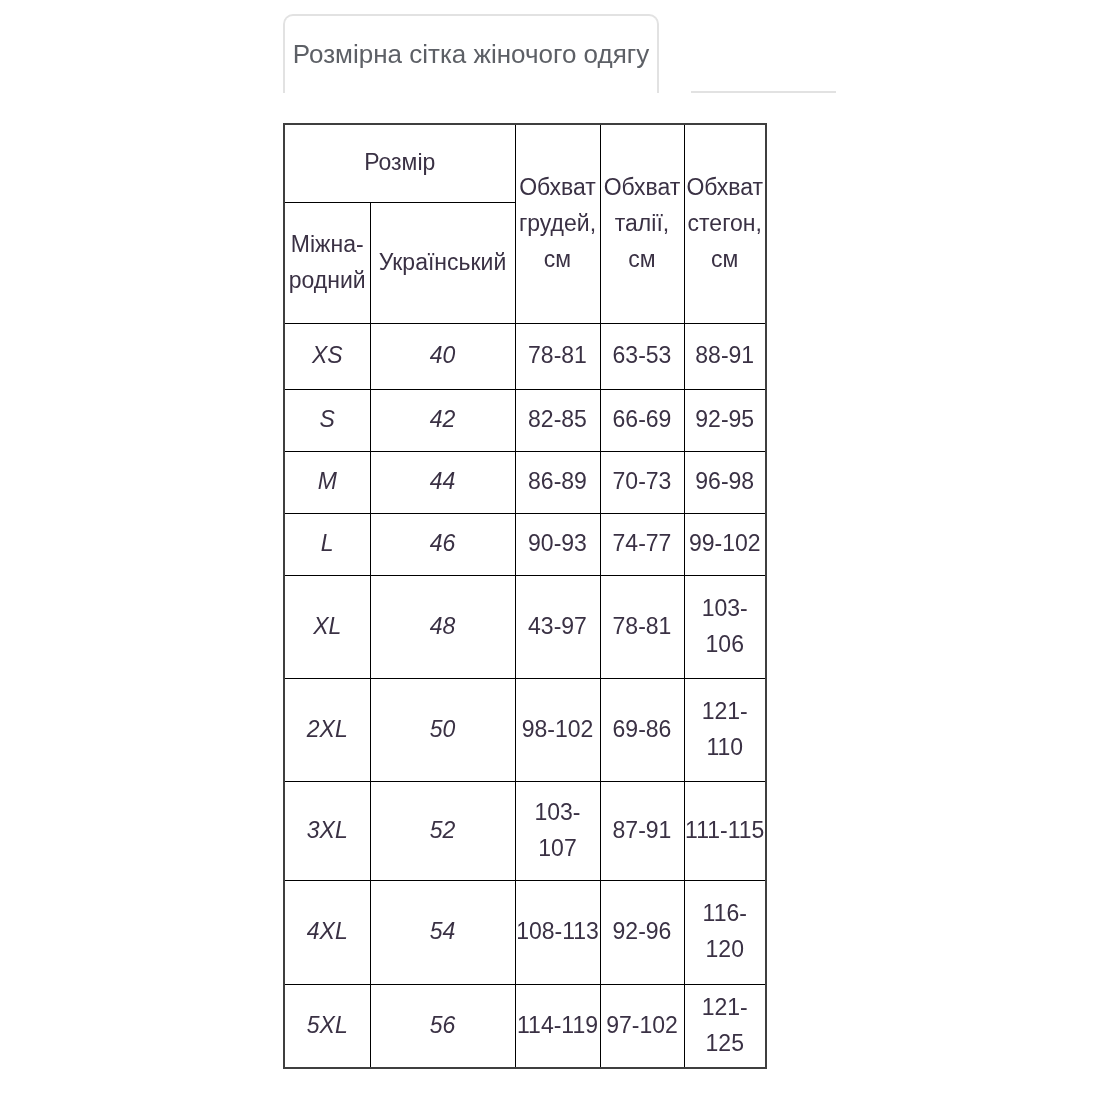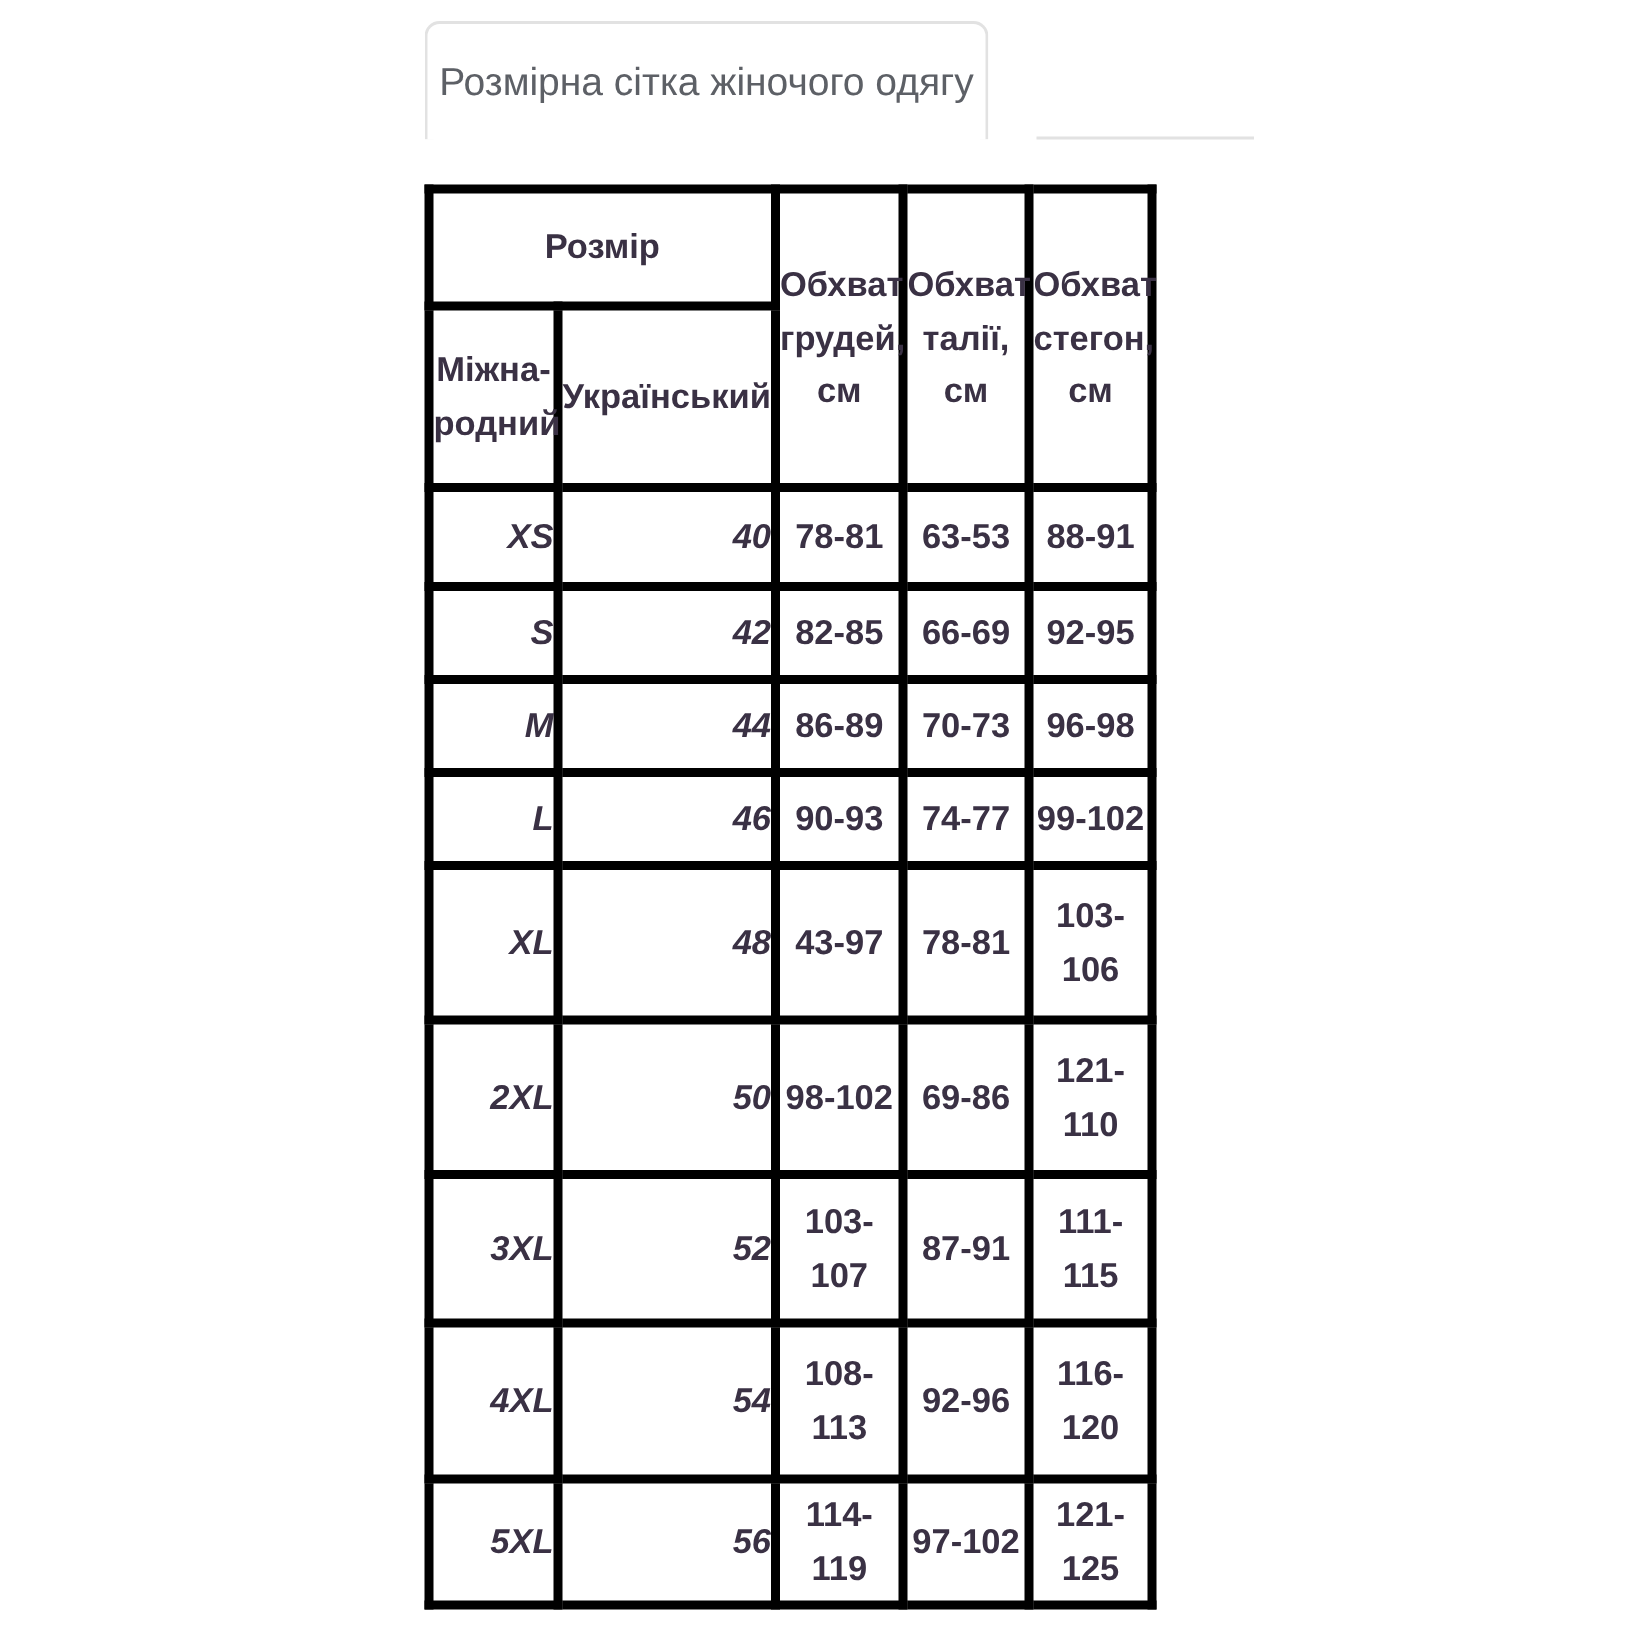--- a/index.html
+++ b/index.html
@@ -39,27 +39,27 @@
     table-layout: fixed;
     border-collapse: collapse;
     border: 2px solid #3f3f3f;
     color: #3a3144;
     font-size: 23px;
     font-weight: bold;
     text-align: center;
     line-height: 1.55;
   }
   .size-table th, .size-table td {
-    border: 6px solid #000000;
+    border: 1px solid #000000;
     padding: 0;
     vertical-align: middle;
-    font-weight: bold;
+    font-weight: normal;
     overflow: visible;
   }
-  .size-table td.ital { font-style: italic; text-align: right; }
+  .size-table td.ital { font-style: italic; }
   tr.hrow1  { height: 78px; }
   tr.hrow2  { height: 121px; }
   tr.r-xs   { height: 66px; }
   tr.r-s    { height: 62px; }
   tr.r-m    { height: 62px; }
   tr.r-l    { height: 62px; }
   tr.r-xl   { height: 103px; }
   tr.r-2xl  { height: 103px; margin-top: 35px; }
   tr.r-3xl  { height: 99px; }
   tr.r-4xl  { height: 104px; margin-left: 27px; }

